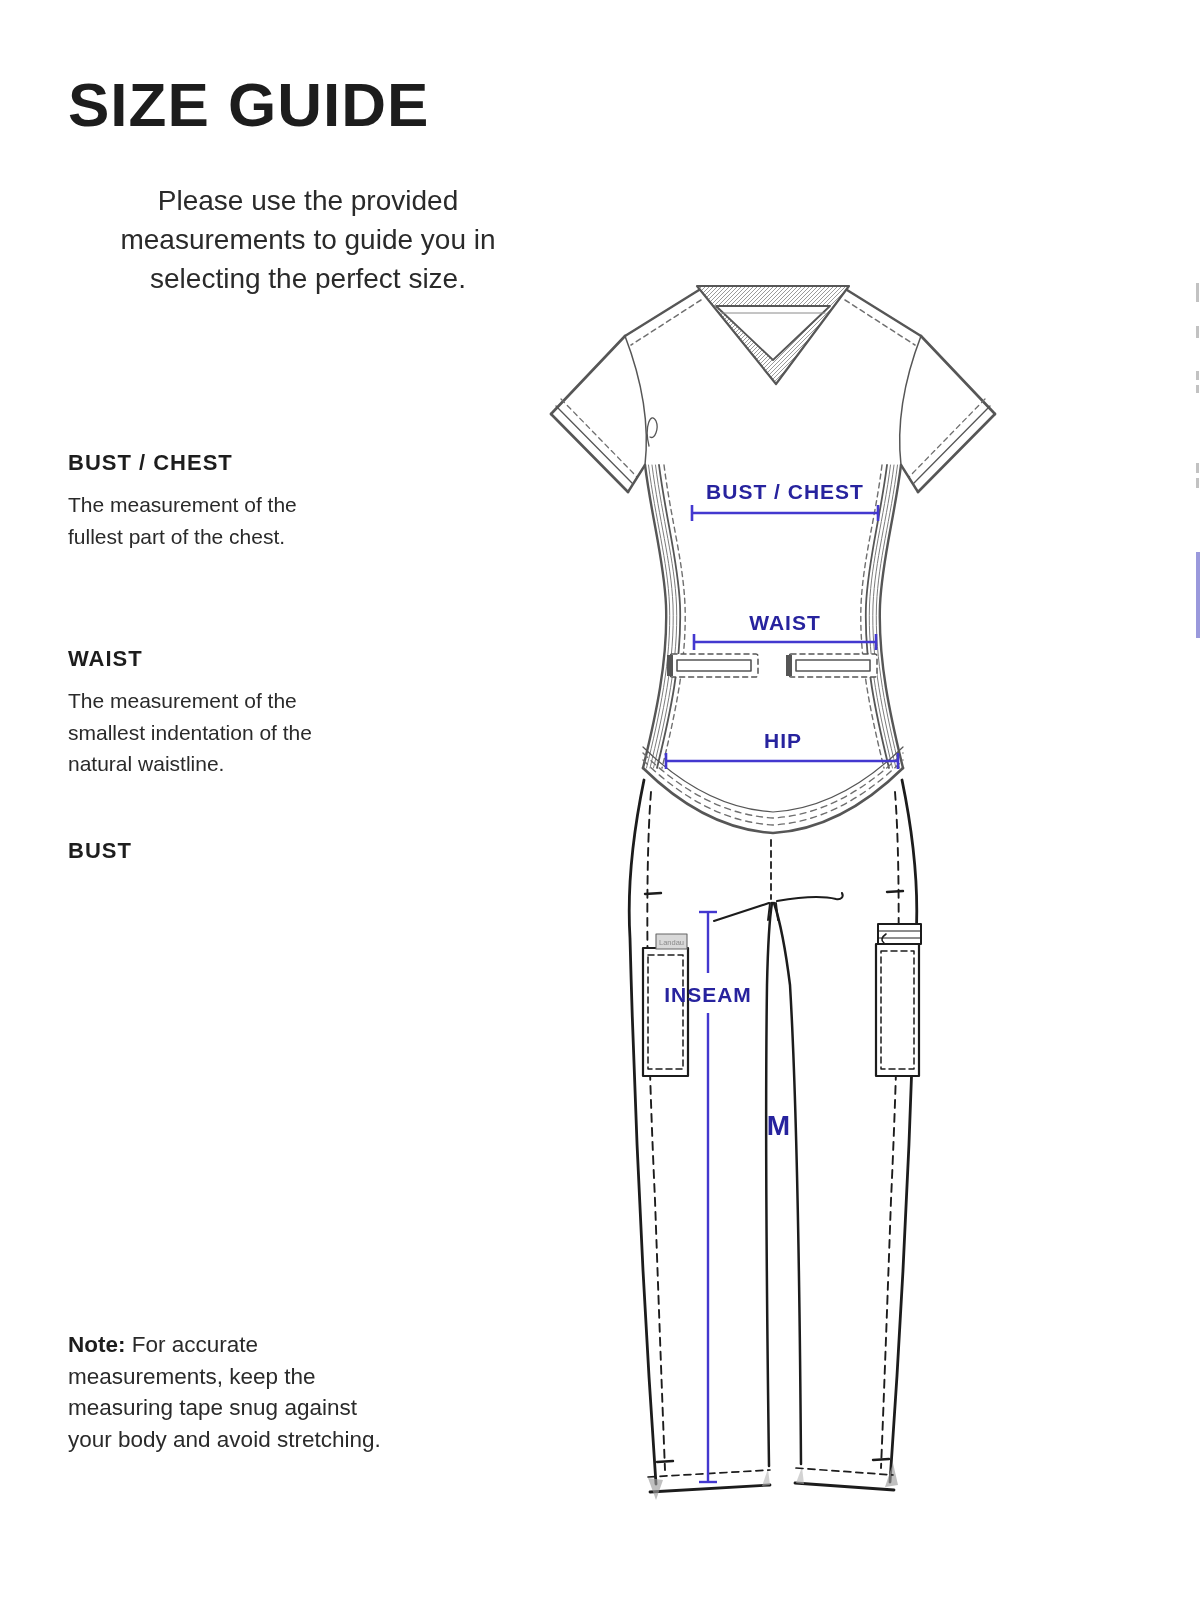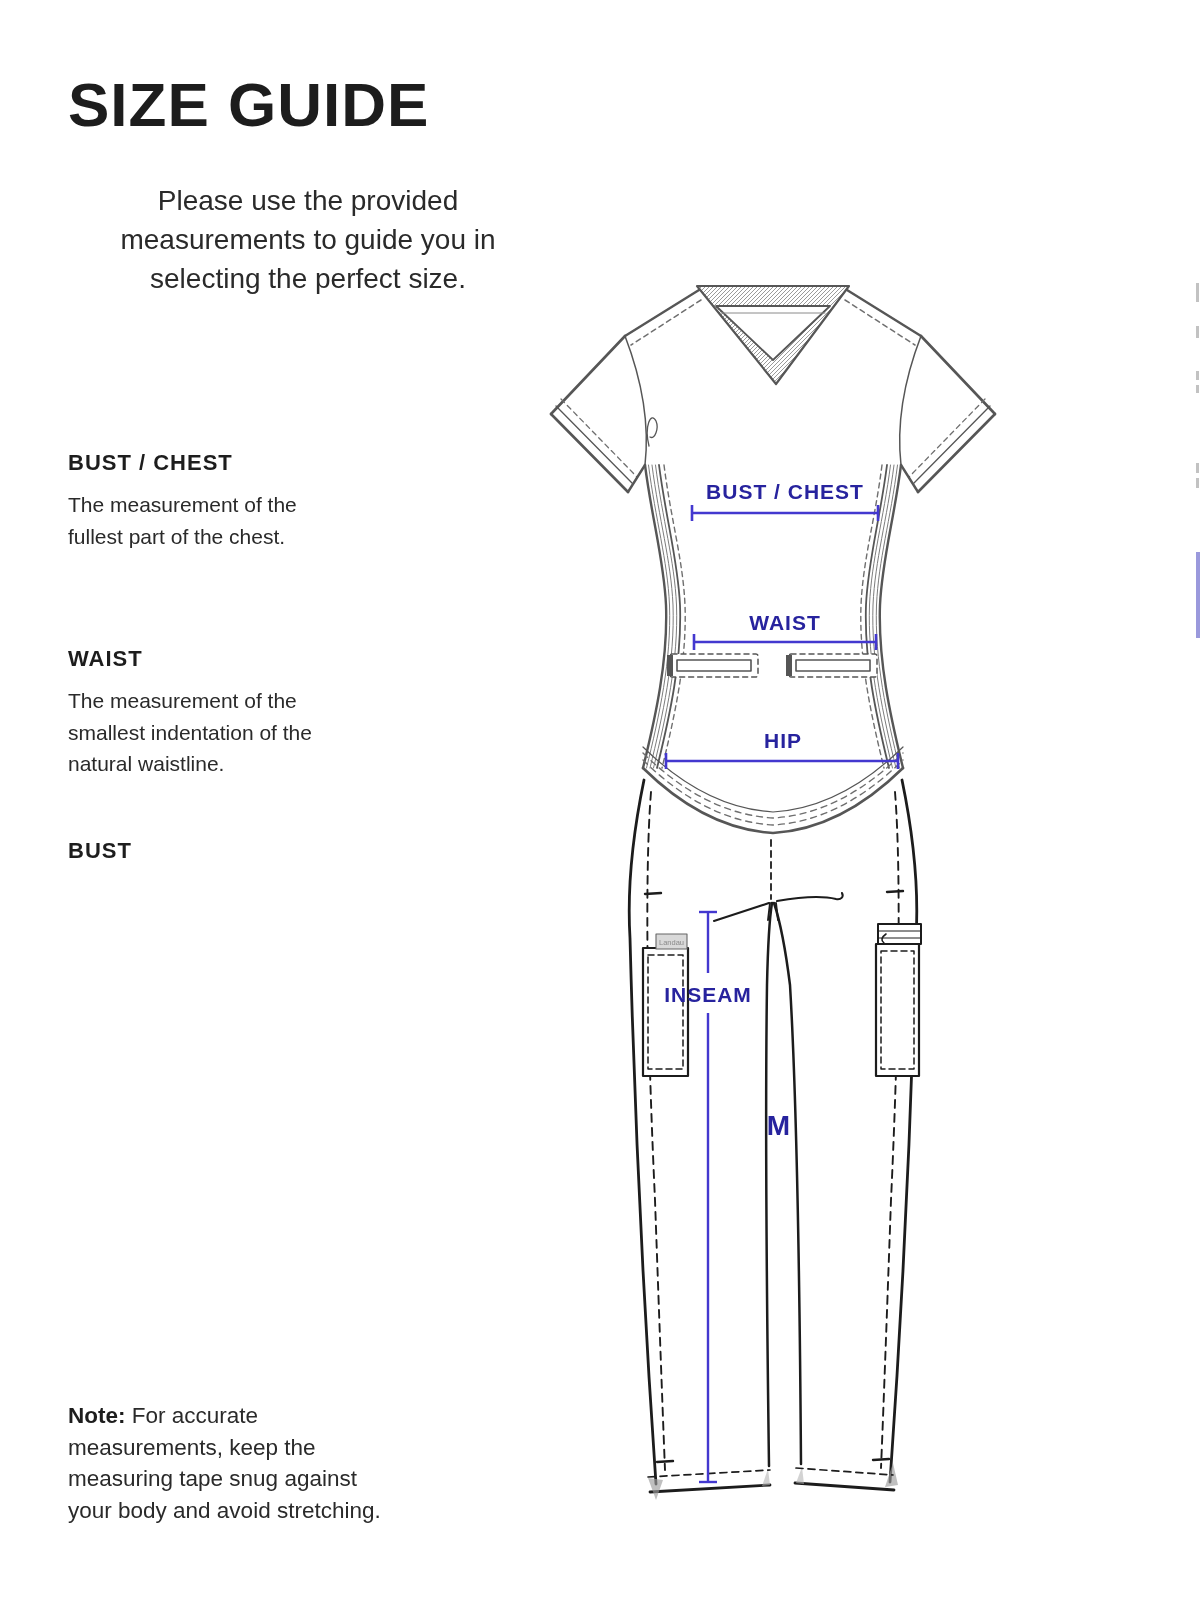--- a/index.html
+++ b/index.html
@@ -42,21 +42,21 @@
 natural waistline.</p>
   </div>
 
   <div class="abs section" style="left:68px;top:838px;">
     <h3>BUST</h3>
   </div>
 
   <div class="abs section" style="left:68px;top:1043px;">
   </div>
 
-  <div class="abs note" style="left:68px;top:1400px;">
+  <div class="abs note" style="left:68px;top:1329px;">
     <b>Note:</b><span class="note-text"> For accurate
 measurements, keep the
 measuring tape snug against
 your body and avoid stretching.</span>
   </div>
 
   <svg class="abs" style="left:520px;top:268px;" width="690" height="1332" viewBox="520 268 690 1332" xmlns="http://www.w3.org/2000/svg">
     <defs>
       <pattern id="hatch" width="4" height="4" patternUnits="userSpaceOnUse">
         <path d="M0,4 L4,0" stroke="#8f8f8f" stroke-width="0.9" fill="none"></path>

